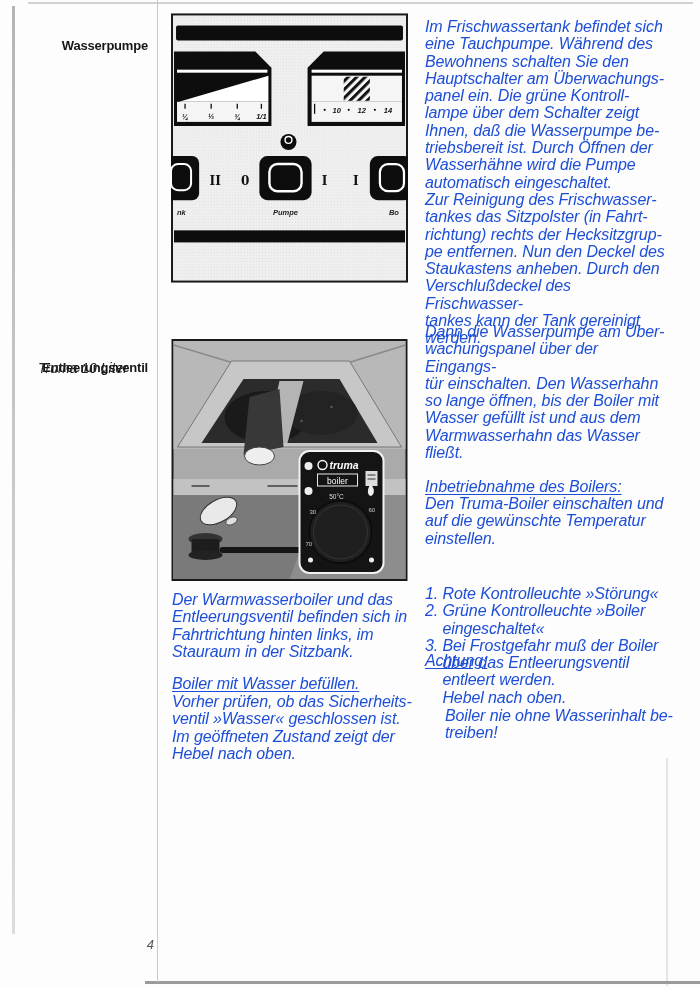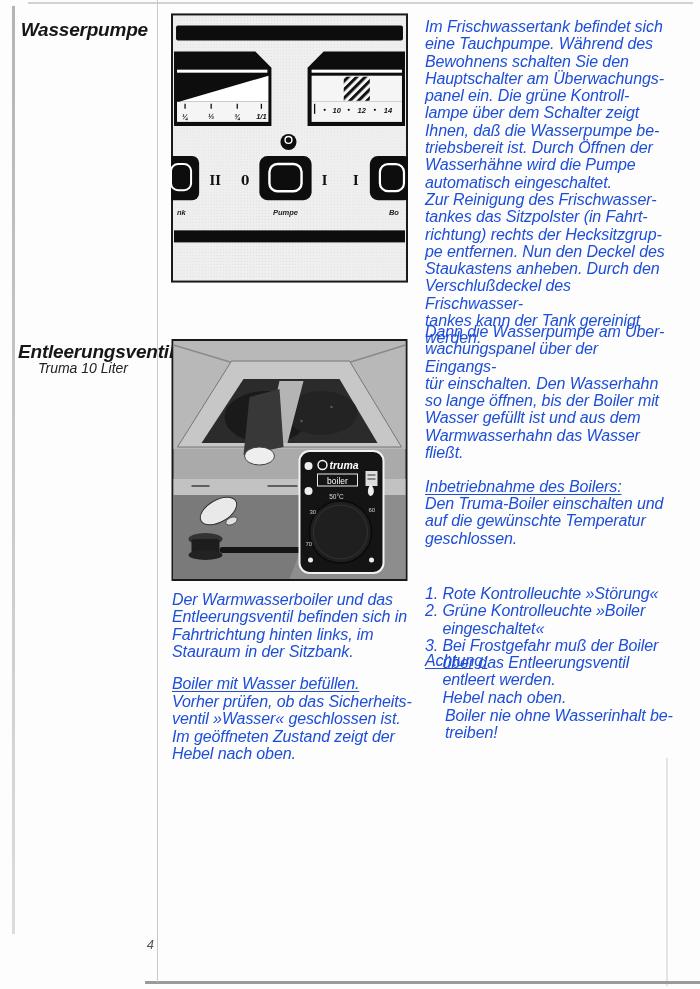--- a/index.html
+++ b/index.html
@@ -11,22 +11,22 @@
   .abs{position:absolute;}
   
   .edge-top{left:28px;top:2px;width:665px;height:2px;background:#d2d2d2;}
   .edge-binding{left:12px;top:6px;width:3px;height:928px;background:linear-gradient(#b5b5b5,#dcdcdc);}
   .edge-right{left:666px;top:758px;width:2px;height:228px;background:#e4e4e4;}
   .edge-bottom{left:145px;top:981px;width:555px;height:3px;background:#9a9a9a;}
   .divider{left:157px;top:0;width:1px;height:982px;background:#c9c9c9;}
   
   .side-label{
     left:18px;width:130px;text-align:right;
-    font-style:italic;font-weight:bold;color:#161616;
-    font-size:19px;line-height:17px;letter-spacing:-0.2px;
+    font-weight:bold;color:#161616;
+    font-size:13px;line-height:17px;letter-spacing:-0.2px;margin-top:16px;
   }
   .side-sub{
     left:18px;width:130px;text-align:center;
     font-style:italic;font-weight:normal;color:#222;
     font-size:14px;line-height:16px;
   }
   
   .txt{
     font-style:italic;color:#1d4ed8;
     font-size:16px;line-height:17.3px;
@@ -220,21 +220,21 @@
 <div class="abs txt right-col" style="top:323px;">Dann die Wasserpumpe am Über-
 wachungspanel über der Eingangs-
 tür einschalten. Den Wasserhahn
 so lange öffnen, bis der Boiler mit
 Wasser gefüllt ist und aus dem
 Warmwasserhahn das Wasser
 fließt.</div>
 <div class="abs txt right-col uh" style="top:478px;">Inbetriebnahme des Boilers:</div>
 <div class="abs txt right-col" style="top:495px;">Den Truma-Boiler einschalten und
 auf die gewünschte Temperatur
-geschlossen.</div>
+einstellen.</div>
 <div class="abs txt right-col" style="top:556px;margin-top:29px;">1. Rote Kontrolleuchte »Störung«
 2. Grüne Kontrolleuchte »Boiler
     eingeschaltet«
 3. Bei Frostgefahr muß der Boiler
     über das Entleerungsventil
     entleert werden.
     Hebel nach oben.</div>
 <div class="abs txt right-col uh" style="top:652px;">Achtung:</div>
 <div class="abs txt right-col" style="top:707px;margin-left:20px;">Boiler nie ohne Wasserinhalt be-
 treiben!</div>

